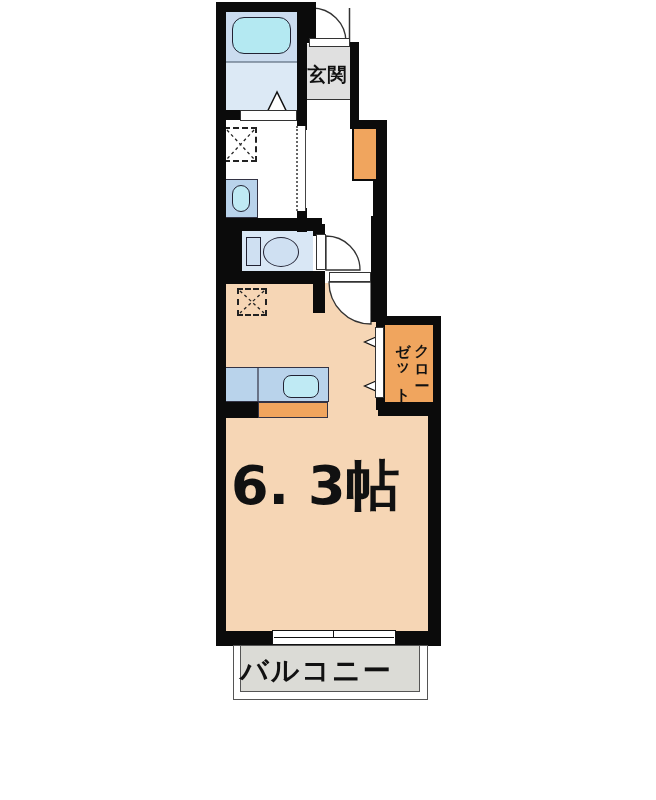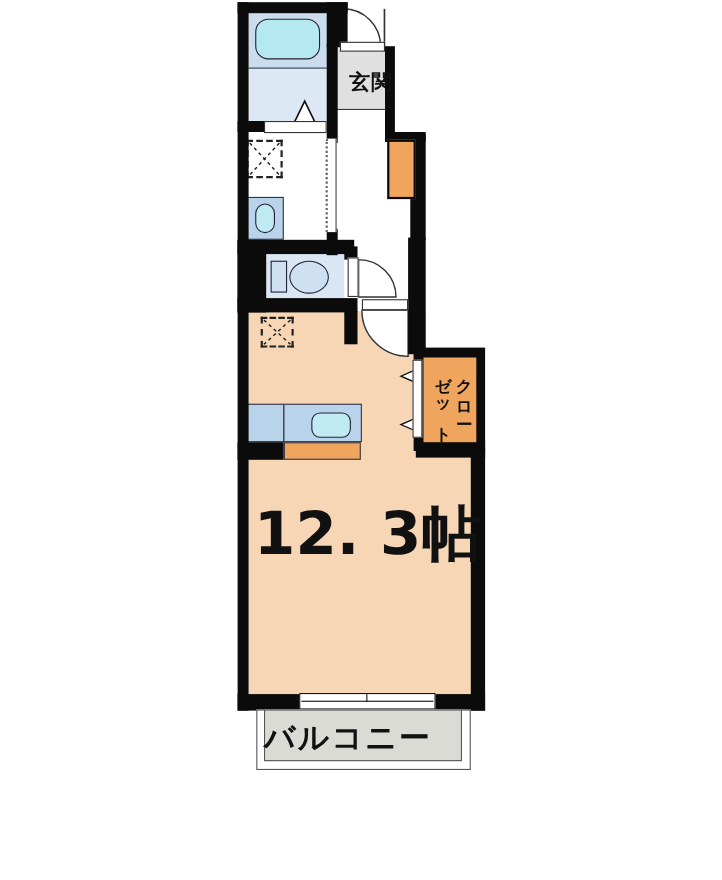--- a/index.html
+++ b/index.html
@@ -97,24 +97,24 @@
   <div class="abs" style="left:385px;top:325px;width:48px;height:77px;background:#f0a55e;"></div>
   <div class="abs white-leaf" style="left:375px;top:327px;width:9px;height:71px;border-width:1px;"></div>
 
   <div class="abs" style="left:272px;top:630px;width:124px;height:15px;background:#ffffff;border:1.4px solid #111;"></div>
   <div class="abs" style="left:274px;top:637px;width:120px;height:1px;background:#111;"></div>
   <div class="abs" style="left:333px;top:631px;width:1px;height:7px;background:#111;"></div>
 
   <div class="abs" style="left:233px;top:645px;width:195px;height:55px;background:#ffffff;border:1px solid #555;"></div>
   <div class="abs" style="left:240px;top:645px;width:180px;height:47px;background:#dbdbd6;border:1px solid #555;"></div>
 
-  <div class="abs label" style="left:315px;top:62px;width:45px;text-align:center;font-size:19px;letter-spacing:1px;">玄関</div>
+  <div class="abs label" style="left:305px;top:62px;width:45px;text-align:center;font-size:19px;letter-spacing:1px;">玄関</div>
 
   <div class="abs" style="left:231px;top:446px;width:210px;line-height:80px;font-weight:bold;color:#111;">
-    <div style="font-size:54px;letter-spacing:0px;white-space:nowrap;">12. 3帖</div>
+    <div style="font-size:54px;letter-spacing:0px;white-space:nowrap;">6. 3帖</div>
   </div>
 
   <div class="abs label" style="left:389px;top:333px;width:42px;height:68px;writing-mode:vertical-rl;font-size:15px;line-height:19px;letter-spacing:5px;text-align:left;">
     <span style="display:block;">クロー</span>
     <span style="display:block;">ゼット</span>
   </div>
 
   <div class="abs label" style="left:240px;top:652px;width:180px;text-align:left;font-size:28px;letter-spacing:2px;white-space:nowrap;">バルコニー</div>
 
 </div>

